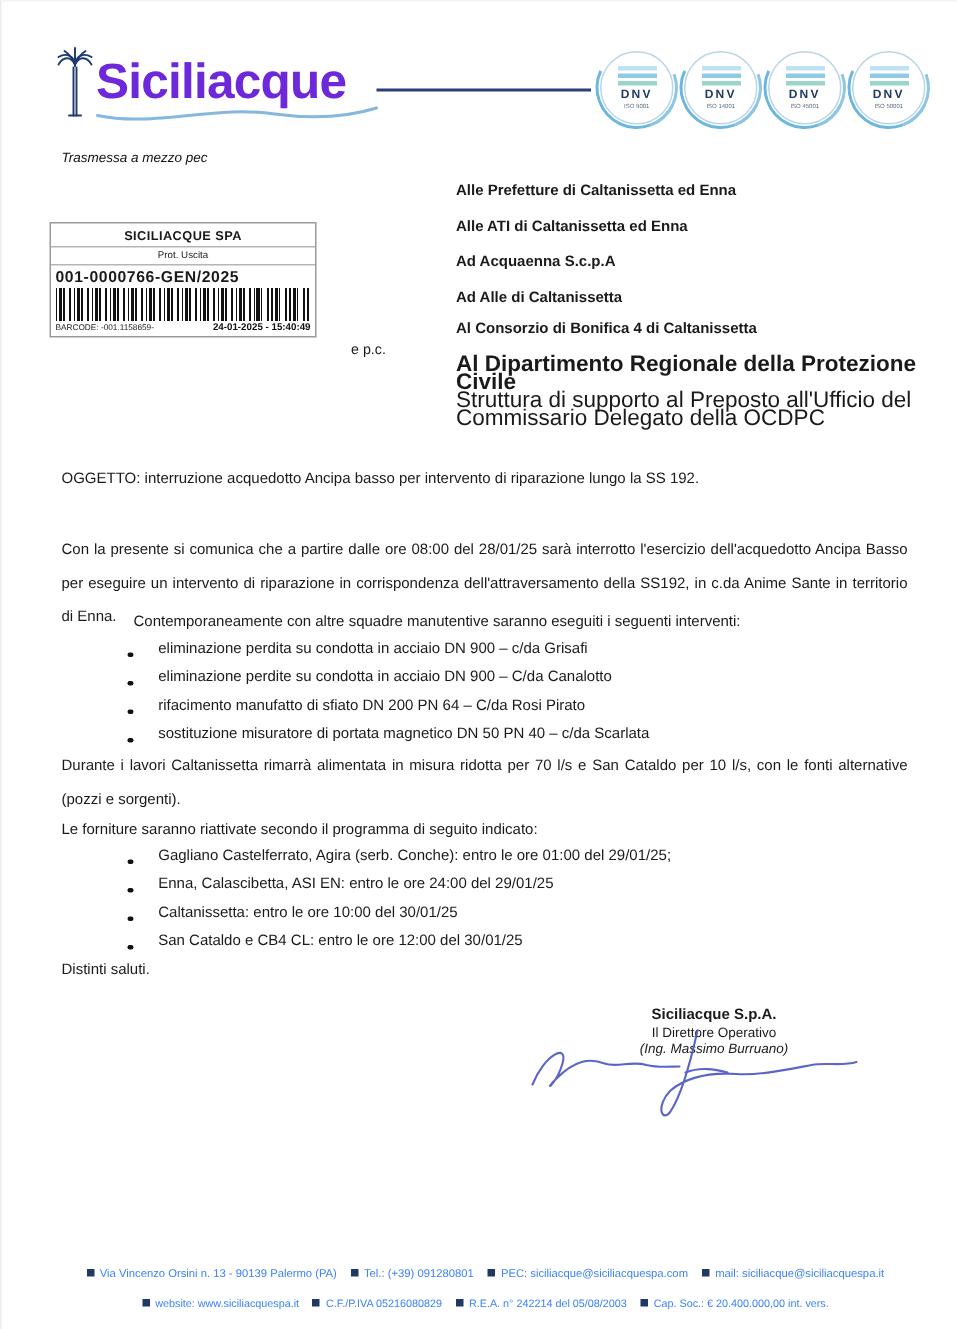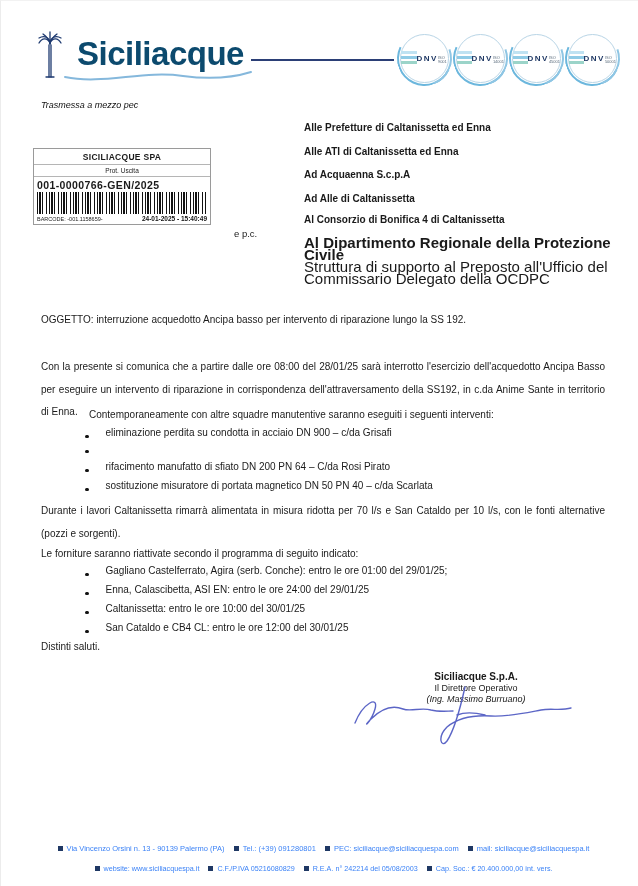--- a/index.html
+++ b/index.html
@@ -3,26 +3,26 @@
 <meta charset="utf-8">
 <style>
   html,body { margin:0; padding:0; background:#fff; }
   .page {
     position:relative; width:638px; height:886px; margin:0 auto;
     background:#ffffff; border-left:1px solid #ececec; border-top:1px solid #f2f2f2;
     font-family:"Liberation Sans", sans-serif; color:#1a1a1a; overflow:hidden;
   }
   
   .logo-wrap { position:absolute; left:36px; top:30px; display:flex; align-items:flex-start; }
-  .logo-text { font-size:33px; font-weight:bold; color:#0c4a6e; letter-spacing:-0.5px; line-height:1; margin-left:14px; margin-top:6px; }
+  .logo-text { font-size:33px; font-weight:bold; color:#6d28d9; letter-spacing:-0.5px; line-height:1; margin-left:1px; margin-top:6px; }
   .logo-wave { position:absolute; left:62px; top:68px; }
   .header-rule { position:absolute; left:250px; top:58px; width:143px; height:2px; background:#2b3f76; }
   .badges-row { position:absolute; left:399px; top:33px; display:flex; gap:7px; }
   .badge { position:relative; width:47px; height:47px; border-radius:50%; border:1px solid #b9d5e6; background:#fff;
-           display:flex; flex-direction:row; align-items:center; justify-content:center; }
+           display:flex; flex-direction:column; align-items:center; justify-content:center; }
   .badge::before { content:""; position:absolute; inset:-4px; border-radius:50%; border:2px solid transparent;
            border-left-color:#6cb7dd; border-bottom-color:#6cb7dd; transform:rotate(-20deg); }
   .badge::after { content:""; position:absolute; inset:-4px; border-radius:50%; border:2px solid transparent;
            border-right-color:#8fc6e4; transform:rotate(25deg); }
   .badge .stripes { width:26px; display:flex; flex-direction:column; gap:2px; margin-bottom:2px; }
   .badge .stripes i { display:block; height:3px; }
   .badge .s1 { background:#bfe2f2; } .badge .s2 { background:#8fcbe6; } .badge .s3 { background:#9bd4c9; }
   .badge .dnv { font-size:8px; font-weight:bold; color:#1f3864; letter-spacing:1.5px; line-height:1; }
   .badge .iso { font-size:4px; color:#5a6b7c; margin-top:2px; line-height:1; }
   
@@ -163,20 +163,21 @@
   <div class="para p1">Con la presente si comunica che a partire dalle ore 08:00 del 28/01/25 sarà interrotto l'esercizio dell'acquedotto Ancipa Basso per eseguire un intervento di riparazione in corrispondenza dell'attraversamento della SS192, in c.da Anime Sante in territorio di Enna.</div>
   <div class="para p2">Contemporaneamente con altre squadre manutentive saranno eseguiti i seguenti interventi:</div>
 
   <div class="blist l1">
     <div class="item">
         <span class="dot"></span>
         <span>eliminazione perdita su condotta in acciaio DN 900 – c/da Grisafi</span>
       </div>
     <div class="item">
         <span class="dot"></span>
+        <span>eliminazione perdite su condotta in acciaio DN 900 – C/da Canalotto</span>
       </div>
     <div class="item">
         <span class="dot"></span>
         <span>rifacimento manufatto di sfiato DN 200 PN 64 – C/da Rosi Pirato</span>
       </div>
     <div class="item">
         <span class="dot"></span>
         <span>sostituzione misuratore di portata magnetico DN 50 PN 40 – c/da Scarlata</span>
       </div>
   </div>

